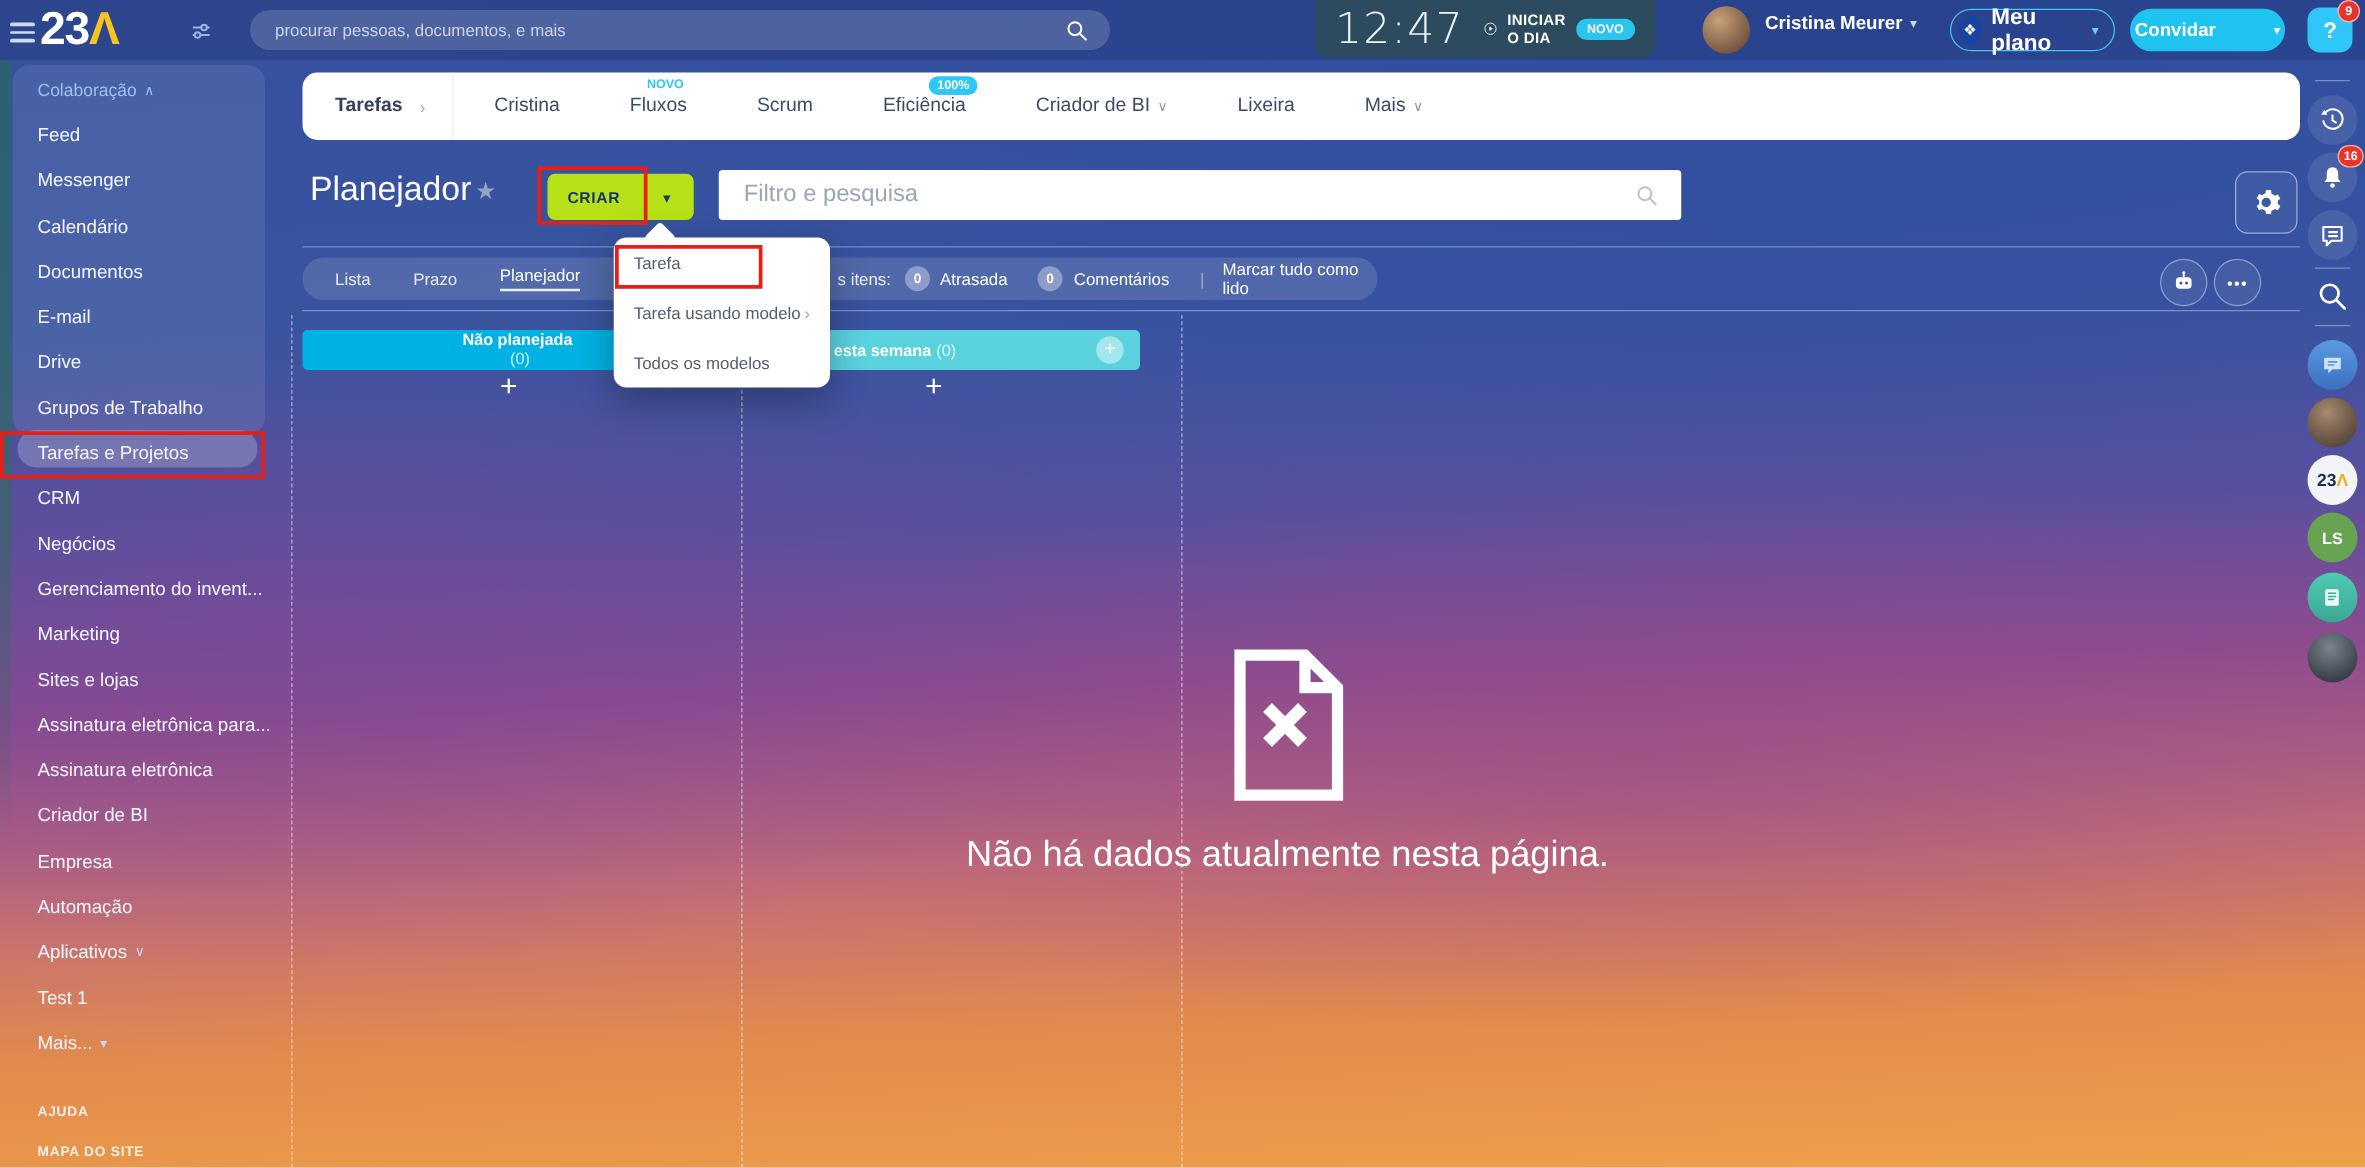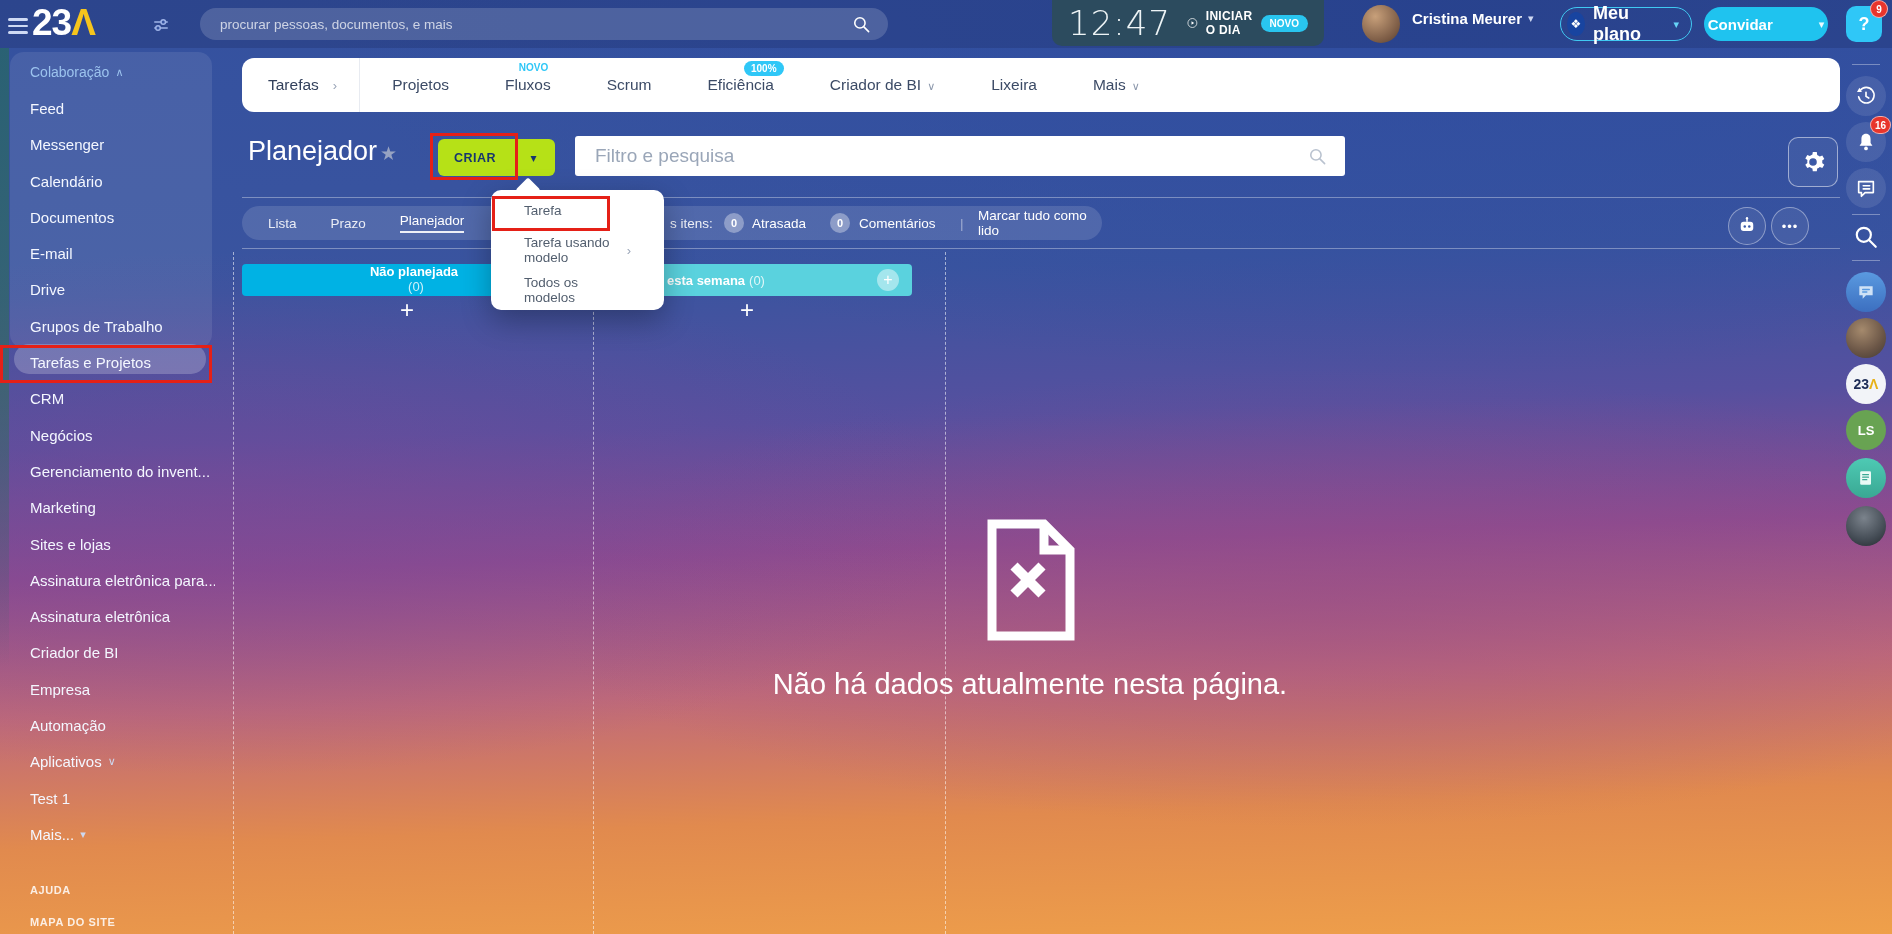--- a/index.html
+++ b/index.html
@@ -89,21 +89,21 @@
   .dash { width:0; border-left:1.5px dashed rgba(255,255,255,0.55); top:252px; height:682px; }
   .col-head { top:264px; height:32px; border-radius:4px; display:flex; align-items:center; font-size:13px; font-weight:700; }
   .col-cnt { font-weight:400; color:rgba(255,255,255,0.8); margin-left:4px; }
   .plus-btn { color:#fff; font-size:24px; font-weight:300; cursor:pointer; line-height:20px; }
 
   
   .menu { left:491px; top:190px; width:173px; background:#fff; border-radius:10px;
     box-shadow:0 10px 30px rgba(0,0,0,0.3); z-index:50; color:#525e6e; font-size:13.5px; }
   .menu::before { content:""; position:absolute; top:-9px; left:28px; width:18px; height:18px;
     background:#fff; transform:rotate(45deg); border-radius:3px; }
-  .menu-item { height:40px; display:flex; align-items:center; padding:0 33px; cursor:pointer; justify-content:space-between; }
+  .menu-item { height:40px; display:flex; align-items:center; padding:0 16px; cursor:pointer; justify-content:space-between; }
 
   
   .empty-msg { left:630px; top:668px; width:800px; text-align:center; font-size:29px; color:#fff; font-weight:400; }
 
   .teal-strip { left:0; top:48px; width:9px; height:620px;
     background:linear-gradient(180deg, rgba(40,100,108,0.85) 0%, rgba(55,105,100,0.7) 55%, rgba(55,105,100,0) 100%); }
 </style>
 </head>
 <body>
 
@@ -283,24 +283,24 @@
       <span class="caret-sm" style="color:#cdd8f0;">▾</span>
     </div>
 </div>
 
 <div class="abs red-box" style="left:0; top:345px; width:212px; height:38px;"></div>
 
 <div class="abs side-foot" style="left:30px; top:884px;"><span>AJUDA</span></div>
 <div class="abs side-foot" style="left:30px; top:916px;"><span>MAPA DO SITE</span></div>
 
 <div class="abs navbar">
-  <div class="nav-tab" style="font-weight:400; color:#33415c; margin-right:14px;"><span>Tarefas</span></div>
+  <div class="nav-tab" style="font-weight:700; color:#33415c; margin-right:14px;"><span>Tarefas</span></div>
   <span style="color:#9aa5b8; font-size:13px; margin-right:22px;">›</span>
   <div class="nav-sep"></div>
-  <div class="nav-tab"><span>Projetos</span></div>
+  <div class="nav-tab"><span>Cristina</span></div>
   <div class="nav-tab">
     <span class="nav-new">NOVO</span>
     <span>Fluxos</span>
   </div>
   <div class="nav-tab"><span>Scrum</span></div>
   <div class="nav-tab">
     <span class="nav-badge">100%</span>
     <span>Eficiência</span>
   </div>
   <div class="nav-tab"><span>Criador de BI</span><span class="caret-sm">∨</span></div>

